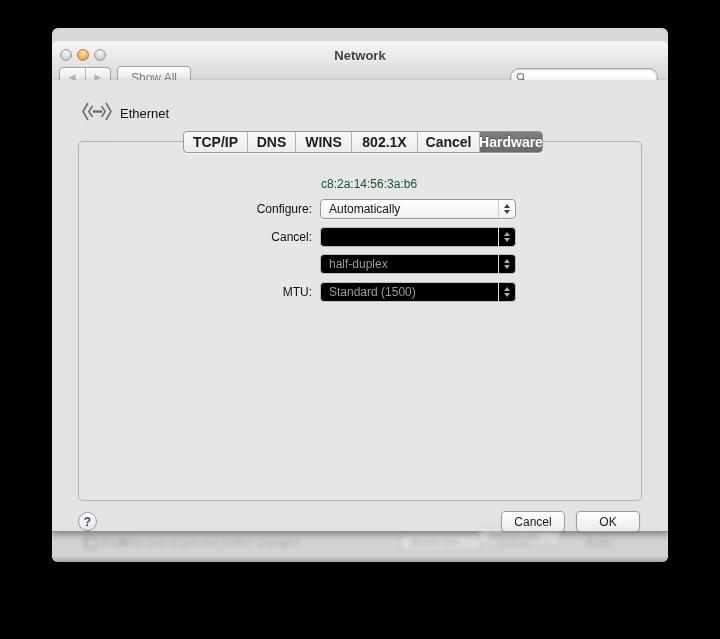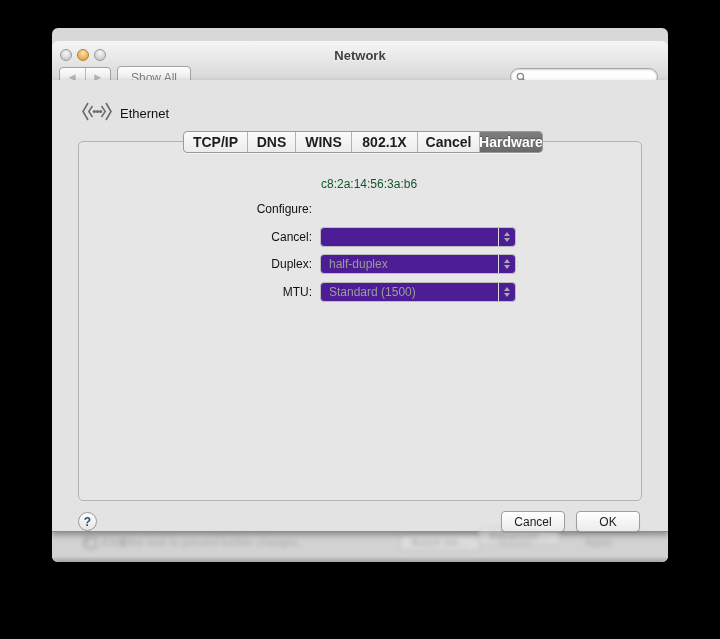--- a/index.html
+++ b/index.html
@@ -66,21 +66,21 @@
         border:1px solid #b2b2b2;border-radius:5px;box-sizing:border-box;z-index:1;}
   .form{position:absolute;left:26px;top:61px;width:564px;z-index:3;}
   .frow{position:absolute;left:0;width:100%;height:20px;}
   .flabel{position:absolute;left:0;width:234px;text-align:right;font-size:12px;color:#111;
           top:3px;}
   .fvalue{position:absolute;left:243px;top:3px;font-size:12px;color:#14532d;}
   .popup{position:absolute;left:242px;top:0;width:196px;height:20px;box-sizing:border-box;
          border:1px solid #979797;border-radius:4px;background:linear-gradient(#ffffff,#f1f1f1);
          font-size:12px;color:#111;display:flex;align-items:center;padding-left:8px;
          box-shadow:0 1px 0 rgba(255,255,255,.6);}
-  .popup.disabled{background:#4c1d95;border-color:#bdbdbd;color:#9c9c9c;box-shadow:none;align-items:center;}
+  .popup.disabled{background:#000000;border-color:#bdbdbd;color:#9c9c9c;box-shadow:none;align-items:center;}
   .stepper{position:absolute;right:0;top:0;bottom:0;width:16px;display:flex;flex-direction:column;
            align-items:center;justify-content:center;gap:2px;border-left:1px solid #cfcfcf;}
   .popup.disabled .stepper{border-left-color:#dcdcdc;}
   .tri-up{width:0;height:0;border-left:3px solid transparent;border-right:3px solid transparent;
           border-bottom:4px solid #3c3c3c;}
   .tri-down{width:0;height:0;border-left:3px solid transparent;border-right:3px solid transparent;
             border-top:4px solid #3c3c3c;}
   .popup.disabled .tri-up{border-bottom-color:#ababab;}
   .popup.disabled .tri-down{border-top-color:#ababab;}
   .help-btn{position:absolute;left:26px;top:432px;width:19px;height:19px;border-radius:50%;
@@ -188,33 +188,39 @@
         </div>
 
         <div class="pane"></div>
 
         <div class="form">
           <div class="frow" style="top:33px;">
             <div class="fvalue">c8:2a:14:56:3a:b6</div>
           </div>
           <div class="frow" style="top:58px;">
             <div class="flabel">Configure:</div>
+            <div class="popup">
+              <span>Automatically</span>
+              <span class="stepper">
+                  <span class="tri-up"></span>
+                  <span class="tri-down"></span>
+                </span>
+            </div>
           </div>
           <div class="frow" style="top:86px;">
             <div class="flabel">Cancel:</div>
             <div class="popup disabled">
               <span></span>
               <span class="stepper">
                   <span class="tri-up"></span>
                   <span class="tri-down"></span>
                 </span>
             </div>
           </div>
           <div class="frow" style="top:113px;">
-            <div class="flabel">Duplex:</div>
             <div class="popup disabled">
               <span>half-duplex</span>
               <span class="stepper">
                   <span class="tri-up"></span>
                   <span class="tri-down"></span>
                 </span>
             </div>
           </div>
           <div class="frow" style="top:141px;">
             <div class="flabel">MTU:</div>

